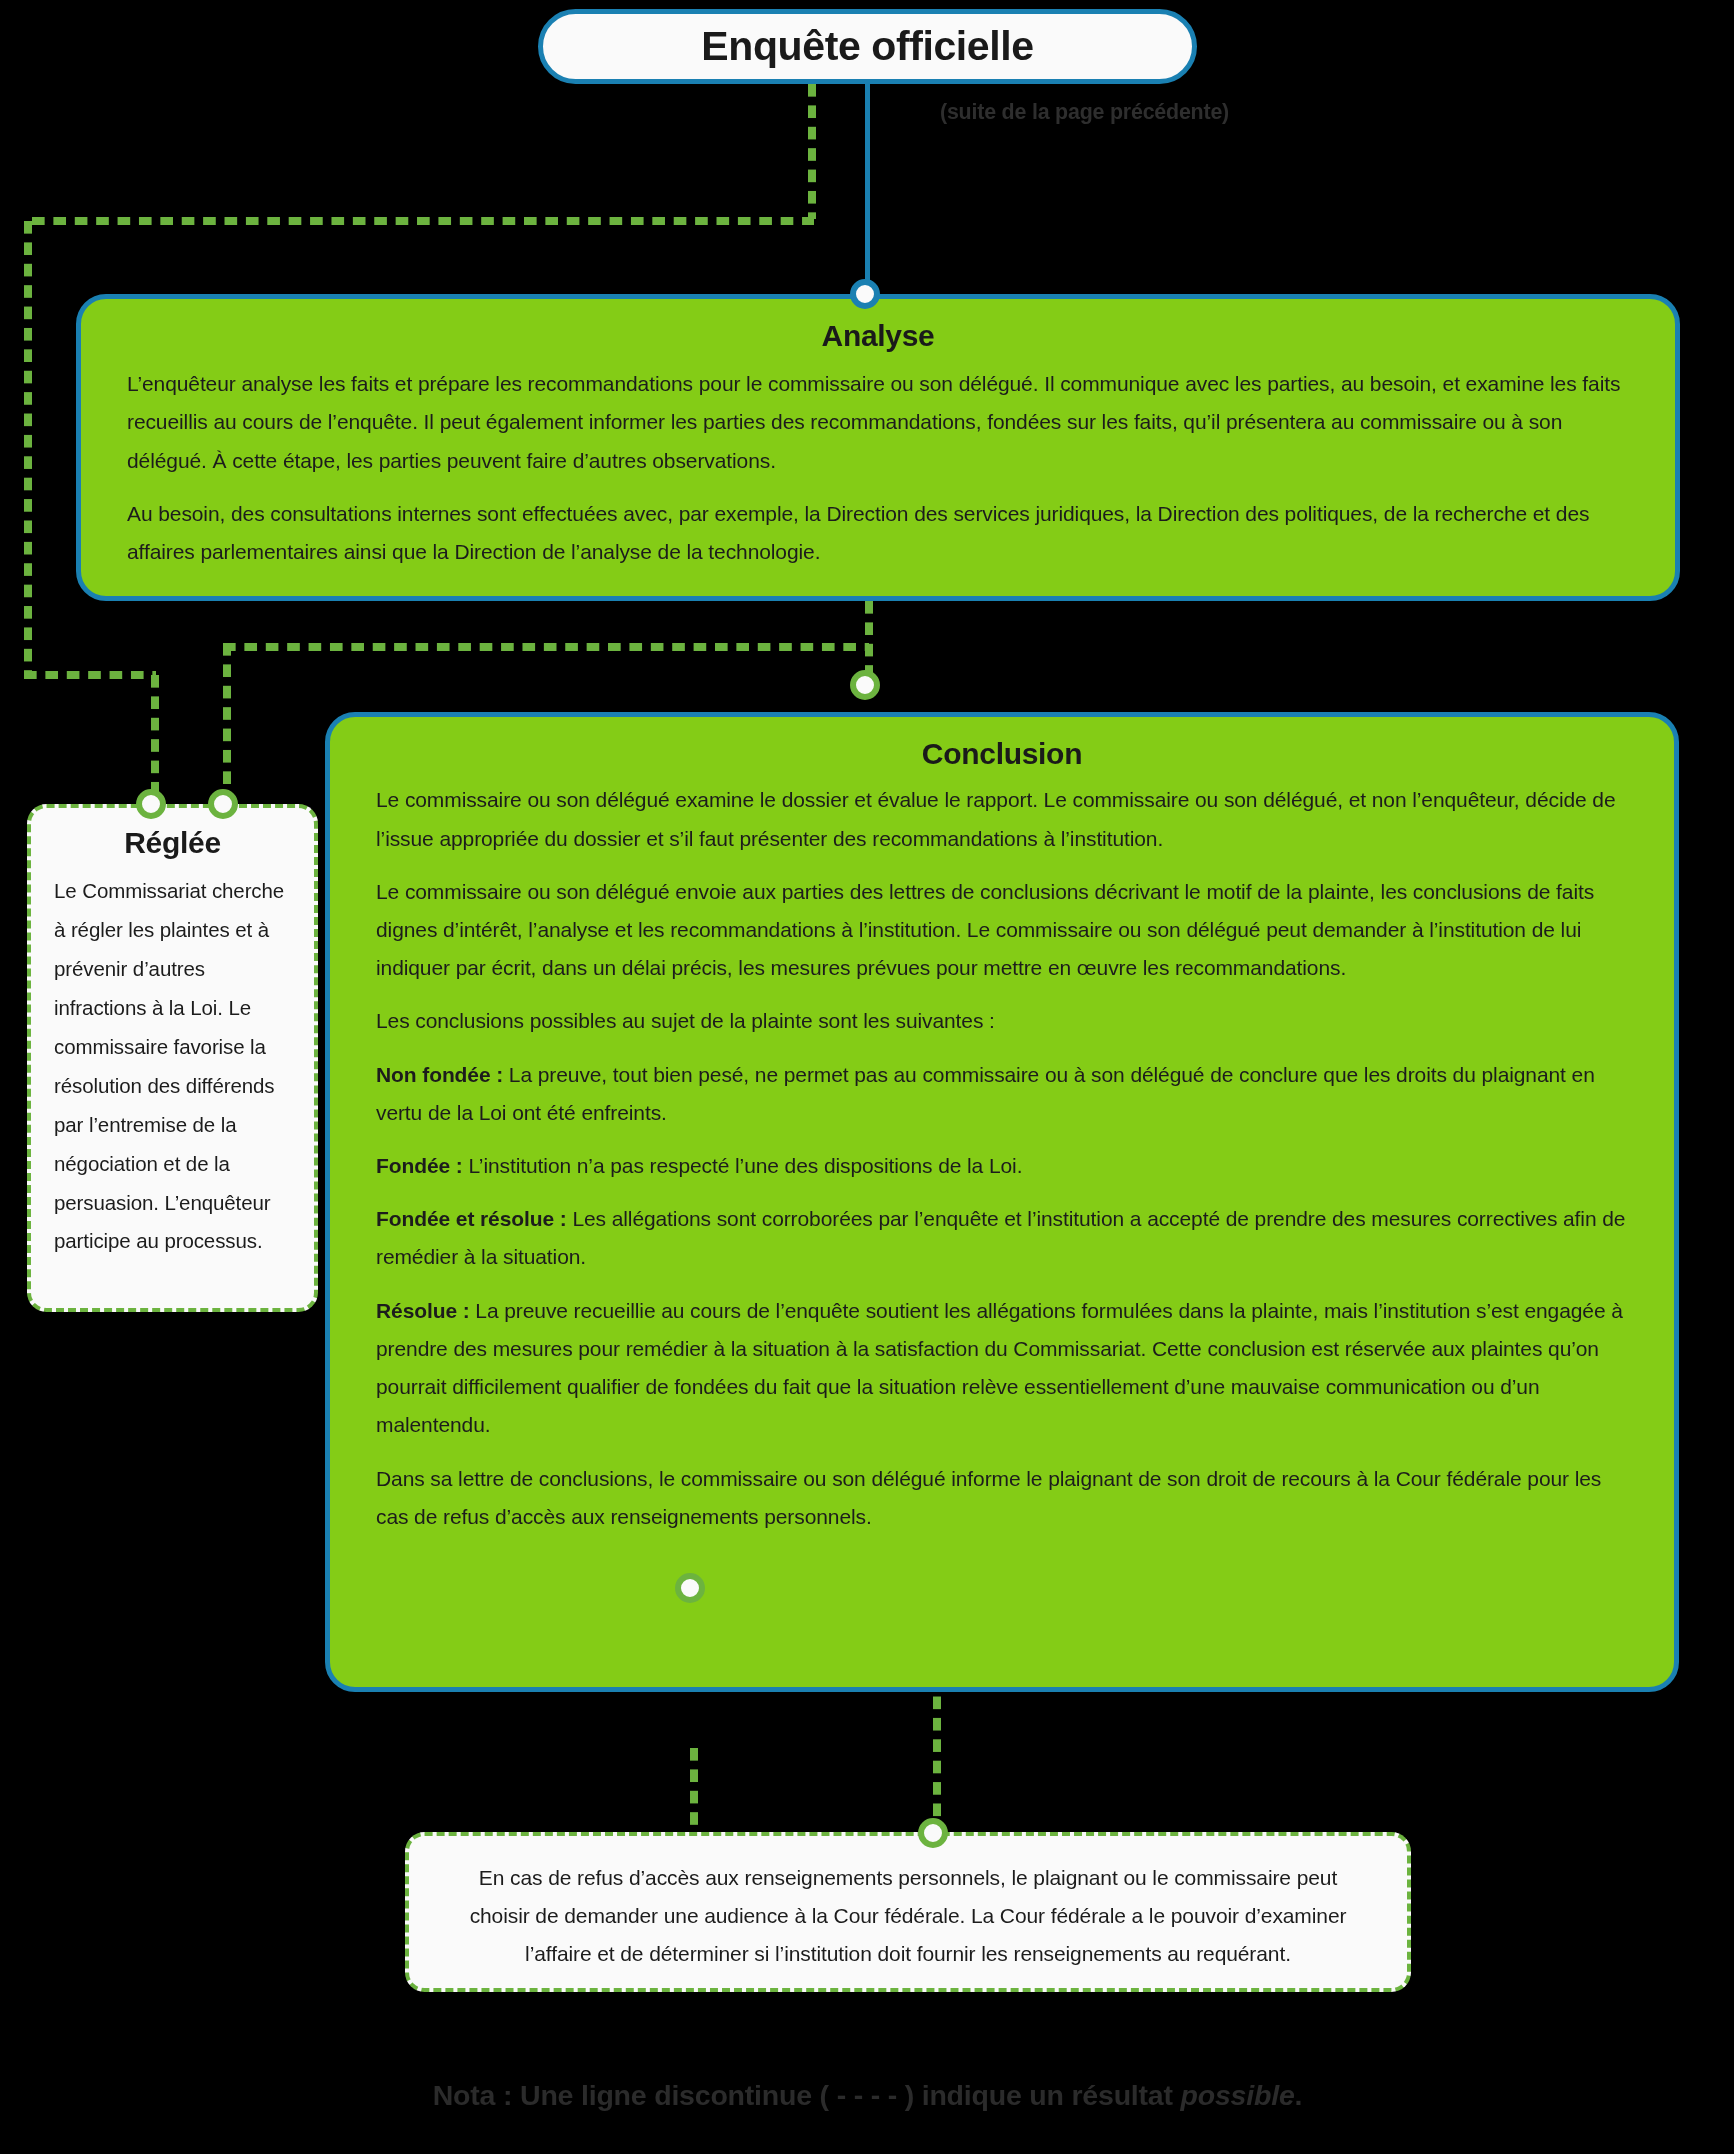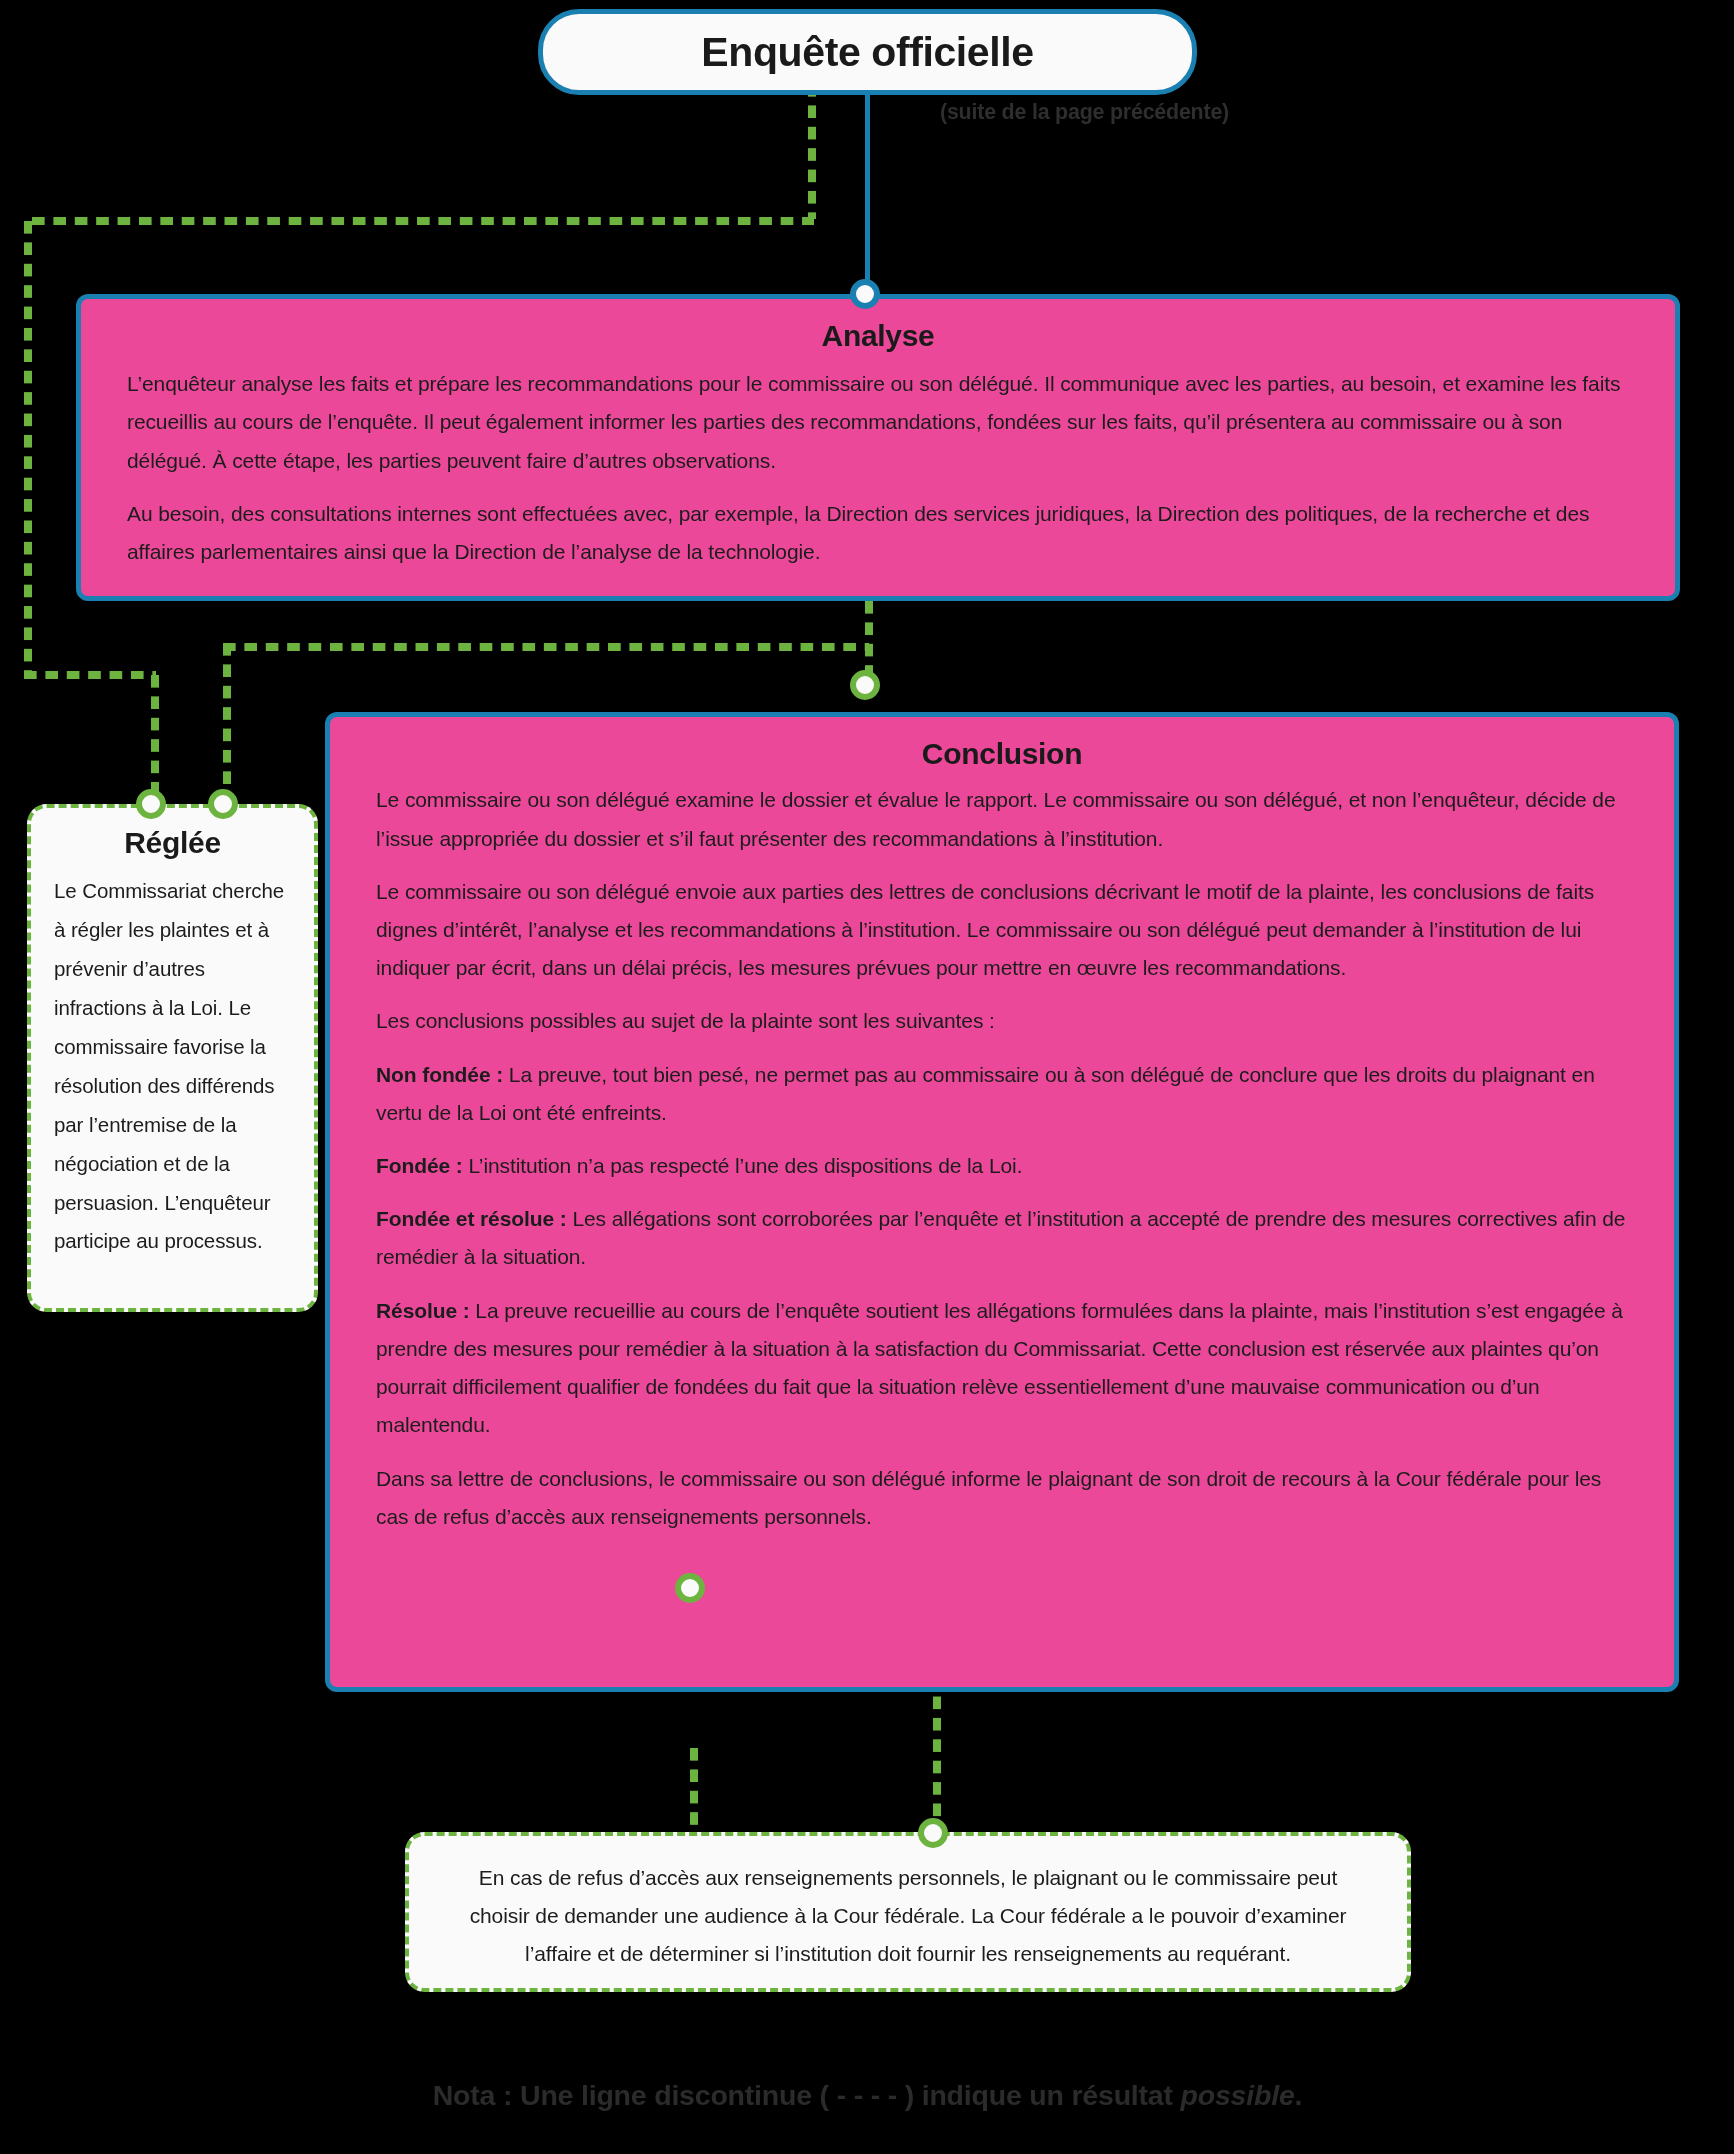--- a/index.html
+++ b/index.html
@@ -36,21 +36,21 @@
     color: #1a1a1a;
     letter-spacing: -0.3px;
   }
 
   
   #title-pill {
     position: absolute;
     left: 538px;
     top: 9px;
     width: 659px;
-    height: 86px;
+    height: 75px;
     background: #fafafa;
     border: 5.3px solid #1a80b2;
     border-radius: 41px;
     display: flex;
     align-items: center;
     justify-content: center;
     z-index: 6;
   }
   #title-pill .t {
     font-size: 41px;
@@ -66,23 +66,23 @@
     font-size: 21.4px;
     font-weight: bold;
     color: #2e2e2e;
     letter-spacing: -0.2px;
     z-index: 5;
   }
 
   
   .blue-box {
     position: absolute;
-    background: #ec4899;
+    background: #84cc16;
     border: 5.3px solid #1a80b2;
-    border-radius: 12px;
+    border-radius: 30px;
     z-index: 4;
   }
 
   
   .green-box {
     position: absolute;
     background: #fafafa;
     border: 4.5px dashed #6cb33f;
     border-radius: 19.6px;
     z-index: 4;

